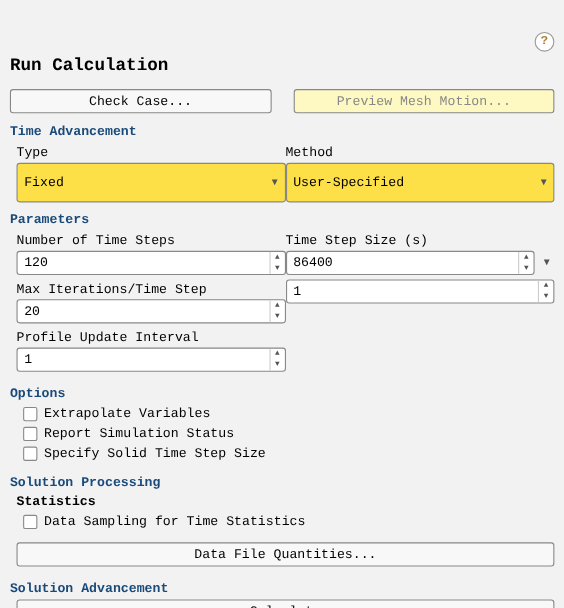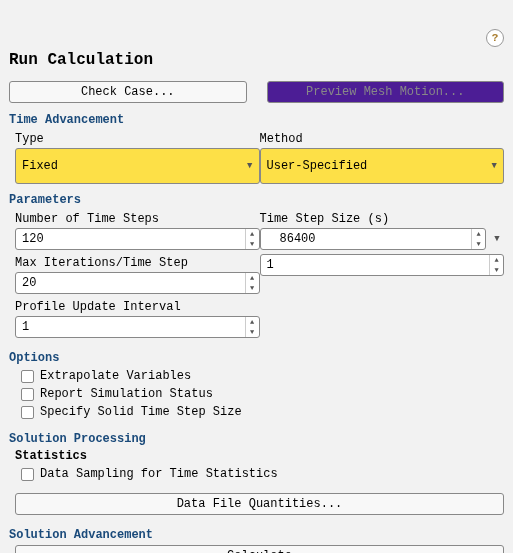--- a/index.html
+++ b/index.html
@@ -52,21 +52,21 @@
     border-radius: 3px;
     background: #f8f8f8;
     font-family: inherit;
     font-size: 12px;
     cursor: pointer;
     display: flex;
     align-items: center;
     justify-content: center;
   }
   .btn.disabled {
-    background: #4c1d95;
+    background: #fef9c3;
     color: #888;
     cursor: default;
   }
   .btn.full {
     width: 100%;
   }
   .section-label {
     color: #1a4a7a;
     font-weight: bold;
     margin: 5px 0 3px 0;
@@ -134,21 +134,21 @@
     justify-content: center;
     color: #555;
     cursor: pointer;
     line-height: 1;
   }
   .spinner-drop {
     display: flex;
     align-items: center;
     gap: 4px;
   }
-  .spinner-drop .spinner { flex: 1; padding-left: 13px; }
+  .spinner-drop .spinner { flex: 1; }
   .spinner-drop .droptri {
     width: 14px;
     text-align: center;
     font-size: 9px;
     color: #555;
     cursor: pointer;
   }
   .check-row {
     display: flex;
     align-items: center;

